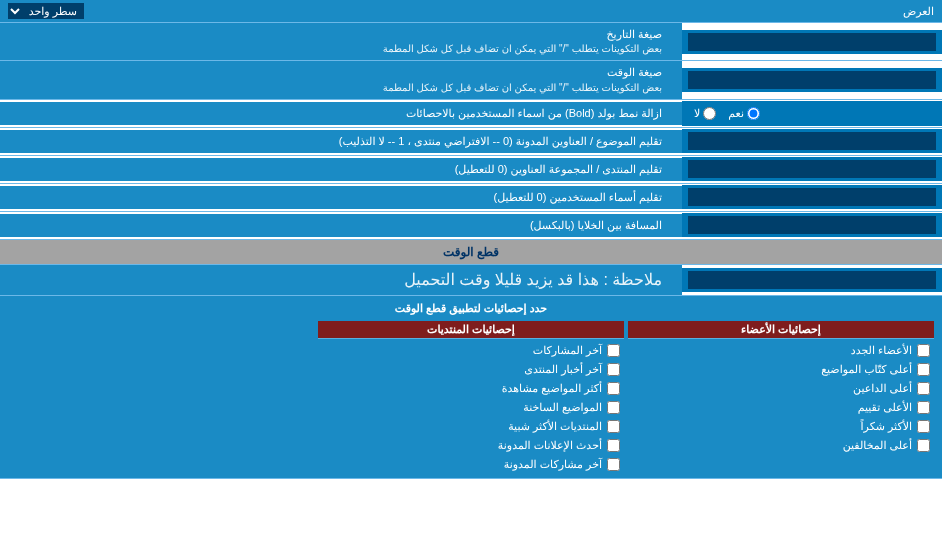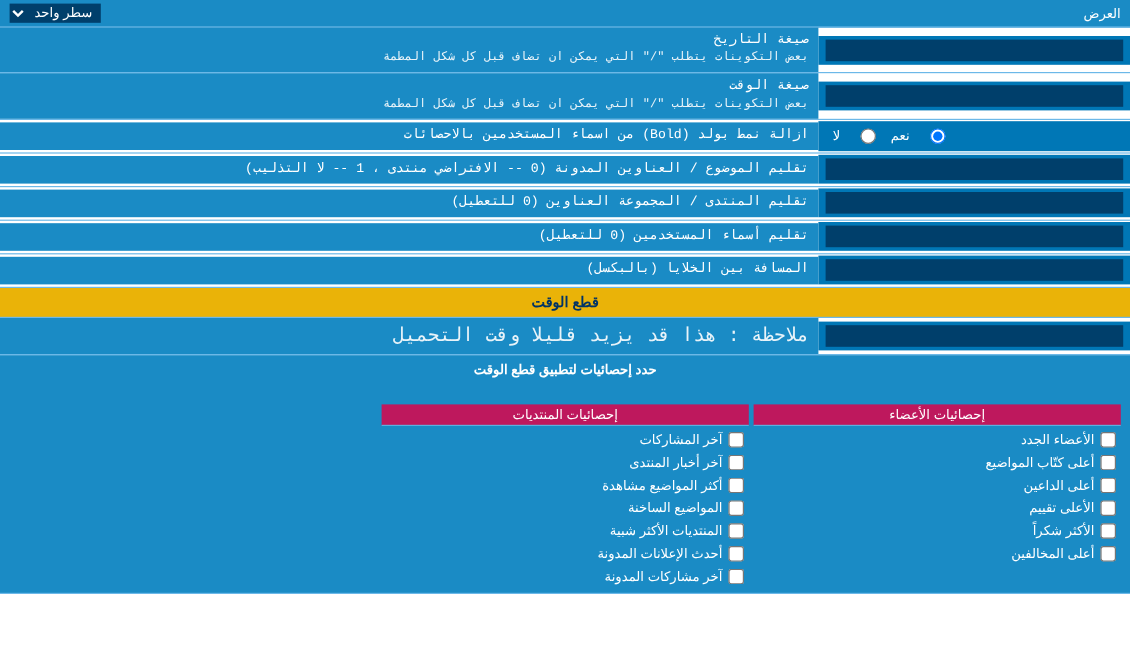--- a/index.html
+++ b/index.html
@@ -12,25 +12,24 @@
     .row {
       display: flex;
       align-items: center;
       border-bottom: 1px solid #6cb8e8;
       min-height: 28px;
     }
     .row-label {
       flex: 1;
       background: #1a8bc5;
       color: #fff;
-      padding: 4px 8px;
+      padding: 4px 20px;
       text-align: right;
       font-size: 11px;
       line-height: 1.4;
-      font-family: Liberation Mono, monospace;
     }
     .row-input {
       width: 260px;
       min-width: 260px;
       background: #0077b6;
       padding: 3px 6px;
       display: flex;
       align-items: center;
       justify-content: flex-end;
     }
@@ -39,21 +38,21 @@
       color: #fff;
       border: none;
       outline: none;
       width: 100%;
       text-align: center;
       font-size: 12px;
       padding: 2px 4px;
       direction: ltr;
     }
     .section-header {
-      background: #eab308;
+      background: #a3a3a3;
       color: #003366;
       font-weight: bold;
       text-align: center;
       padding: 5px 8px;
       border-bottom: 1px solid #6cb8e8;
       font-size: 12px;
     }
     .row-top {
       background: #1a8bc5;
       display: flex;
@@ -78,21 +77,21 @@
       display: flex;
       align-items: center;
       gap: 12px;
       padding: 3px 6px;
     }
     .radio-row label {
       color: #fff;
       font-size: 11px;
       display: flex;
       align-items: center;
-      gap: 17px;
+      gap: 3px;
       cursor: pointer;
     }
     .stats-section {
       background: #1a8bc5;
       padding: 6px 8px;
       border-bottom: 1px solid #6cb8e8;
     }
     .stats-header {
       color: #fff;
       font-size: 11px;
@@ -106,26 +105,25 @@
       gap: 4px;
     }
     .stats-col {
       display: flex;
       flex-direction: column;
       gap: 4px;
     }
     .stats-col-header {
       color: #fff;
       font-size: 11px;
-      font-weight: normal;
+      font-weight: bold;
       text-align: center;
-      background: #be185d;
+      background: #7f1d1d;
       padding: 2px 4px;
       border-bottom: 1px solid #5ab0e0;
-      margin-top: 16px;
     }
     .stats-item {
       display: flex;
       align-items: center;
       gap: 5px;
       color: #fff;
       font-size: 11px;
       padding: 1px 4px;
     }
     .stats-item input[type="checkbox"] {

